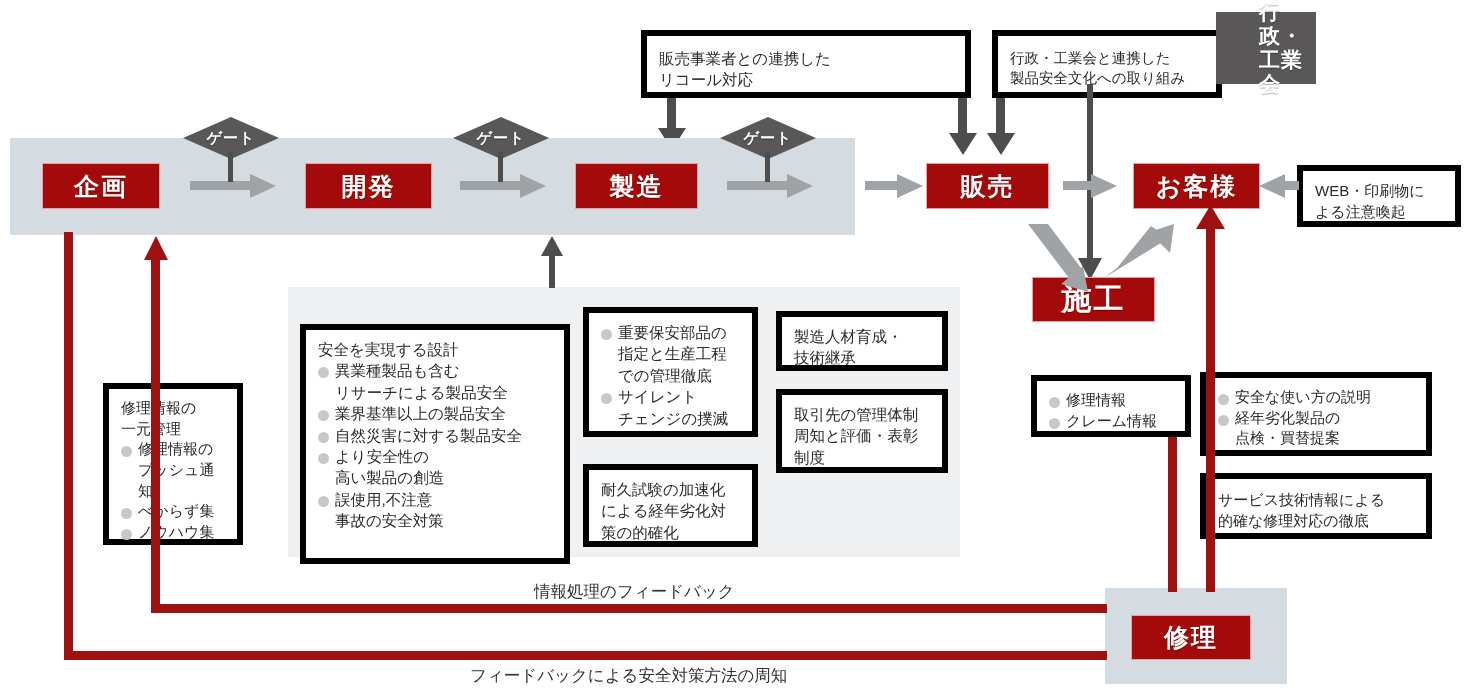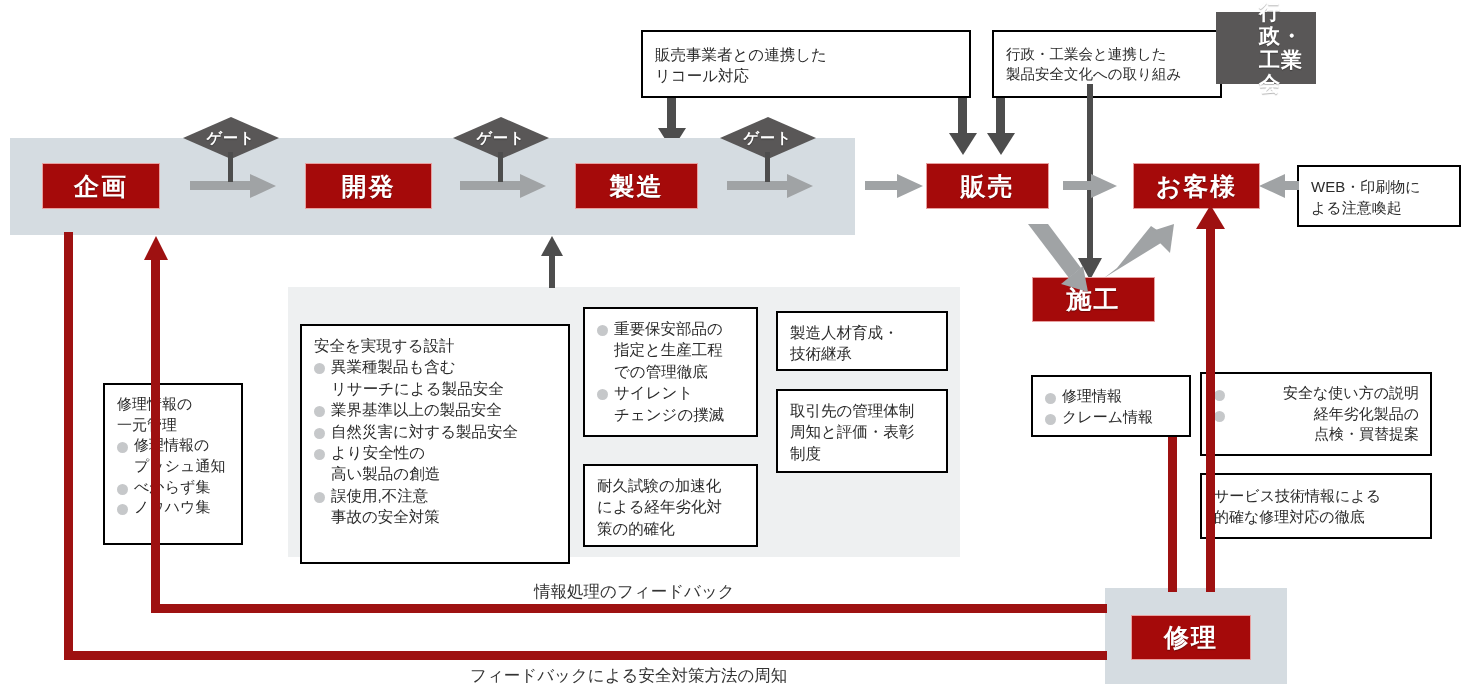--- a/index.html
+++ b/index.html
@@ -43,21 +43,21 @@
   .gate .glabel{
     position:absolute;left:0;top:0;width:96px;height:42px;
     display:flex;align-items:center;justify-content:center;
     color:#ffffff;font-size:15px;font-weight:bold;letter-spacing:1px;
     text-shadow:0 1px 1px rgba(0,0,0,.35);
   }
 
   
   .infobox{
     background:#ffffff;
-    border:2px solid #000000;
+    border:6px solid #000000;
     color:#2b2b2b;
     padding:9px 11px 9px 12px;
     font-size:15.5px;
     line-height:1.38;
   }
   .infobox .ttl{display:block;}
   .infobox ul{margin:0;padding:0;list-style:none;}
   .infobox li{
     position:relative;
     padding-left:17px;
@@ -150,21 +150,21 @@
   </div>
   <div class="abs stagebox" style="left:575px;top:163px;width:123px;height:46px;font-size:25px;">
     <span>製造</span>
   </div>
   <div class="abs stagebox" style="left:926px;top:163px;width:123px;height:46px;font-size:25px;">
     <span>販売</span>
   </div>
   <div class="abs stagebox" style="left:1133px;top:163px;width:127px;height:46px;font-size:25px;">
     <span>お客様</span>
   </div>
-  <div class="abs stagebox" style="left:1032px;top:277px;width:123px;height:45px;font-size:25px;text-align:right;">
+  <div class="abs stagebox" style="left:1032px;top:277px;width:123px;height:45px;font-size:30px;text-align:right;">
     <span>施工</span>
   </div>
 
   <div class="abs line-grey" style="left:190px;top:181px;width:62px;height:9px;"></div>
   <svg class="abs arrow" style="left:250px;top:174px;" width="26" height="24" viewBox="0 0 26 24">
     <polygon points="0,0 26,12 0,24" fill="#a0a3a5"></polygon>
   </svg>
 
   <div class="abs line-grey" style="left:460px;top:181px;width:62px;height:9px;"></div>
   <svg class="abs arrow" style="left:520px;top:174px;" width="26" height="24" viewBox="0 0 26 24">
@@ -316,21 +316,21 @@
     <ul>
       <li>
         <span class="cont">修理情報</span>
       </li>
       <li>
         <span class="cont">クレーム情報</span>
       </li>
     </ul>
   </div>
 
-  <div class="abs infobox" style="left:1200px;top:372px;width:232px;height:84px;font-size:15px;text-align:right;">
+  <div class="abs infobox" style="left:1200px;top:372px;width:232px;height:84px;font-size:15px;">
     <ul>
       <li>
         <span class="cont">安全な使い方の説明</span>
       </li>
       <li>
         <span class="cont">経年劣化製品の</span>
         <span class="cont">点検・買替提案</span>
       </li>
     </ul>
   </div>

